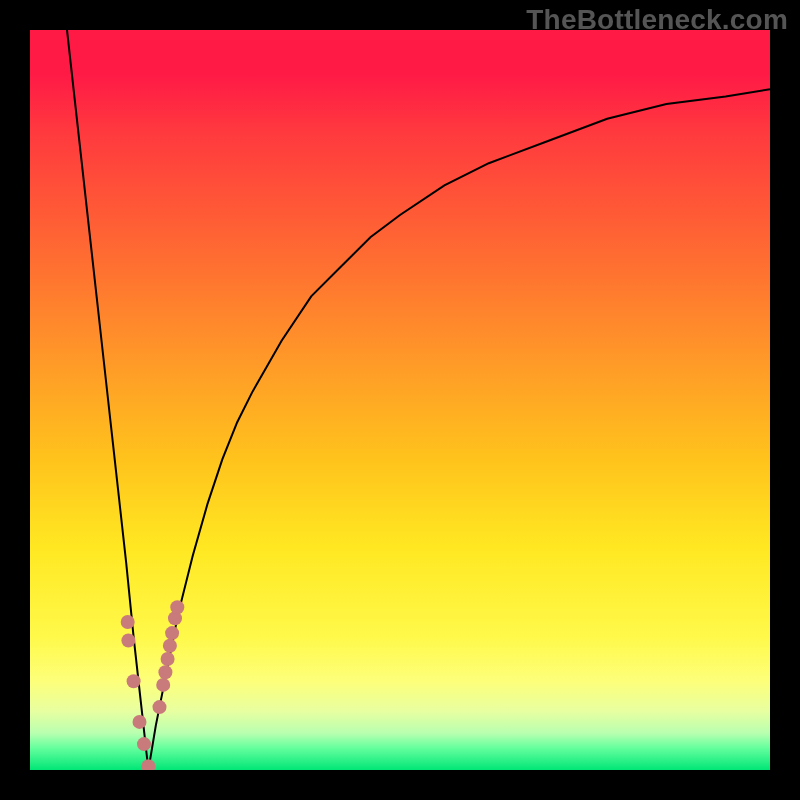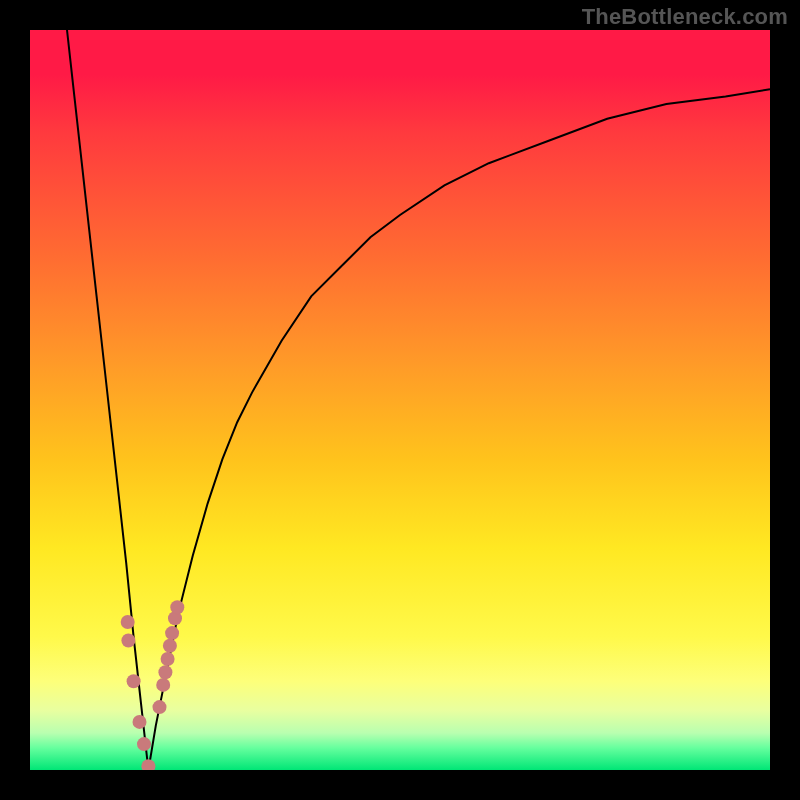--- a/index.html
+++ b/index.html
@@ -14,21 +14,21 @@
     width: 800px;
     height: 800px;
     background: #000000;
     position: relative;
   }
   .watermark {
     position: absolute;
     top: 4px;
     right: 12px;
     color: #555555;
-    font-size: 22px;
+    font-size: 28px;
     font-weight: 600;
     letter-spacing: 0.2px;
     z-index: 5;
   }
   .plot-area {
     position: absolute;
     left: 30px;
     top: 30px;
     width: 740px;
     height: 740px;

